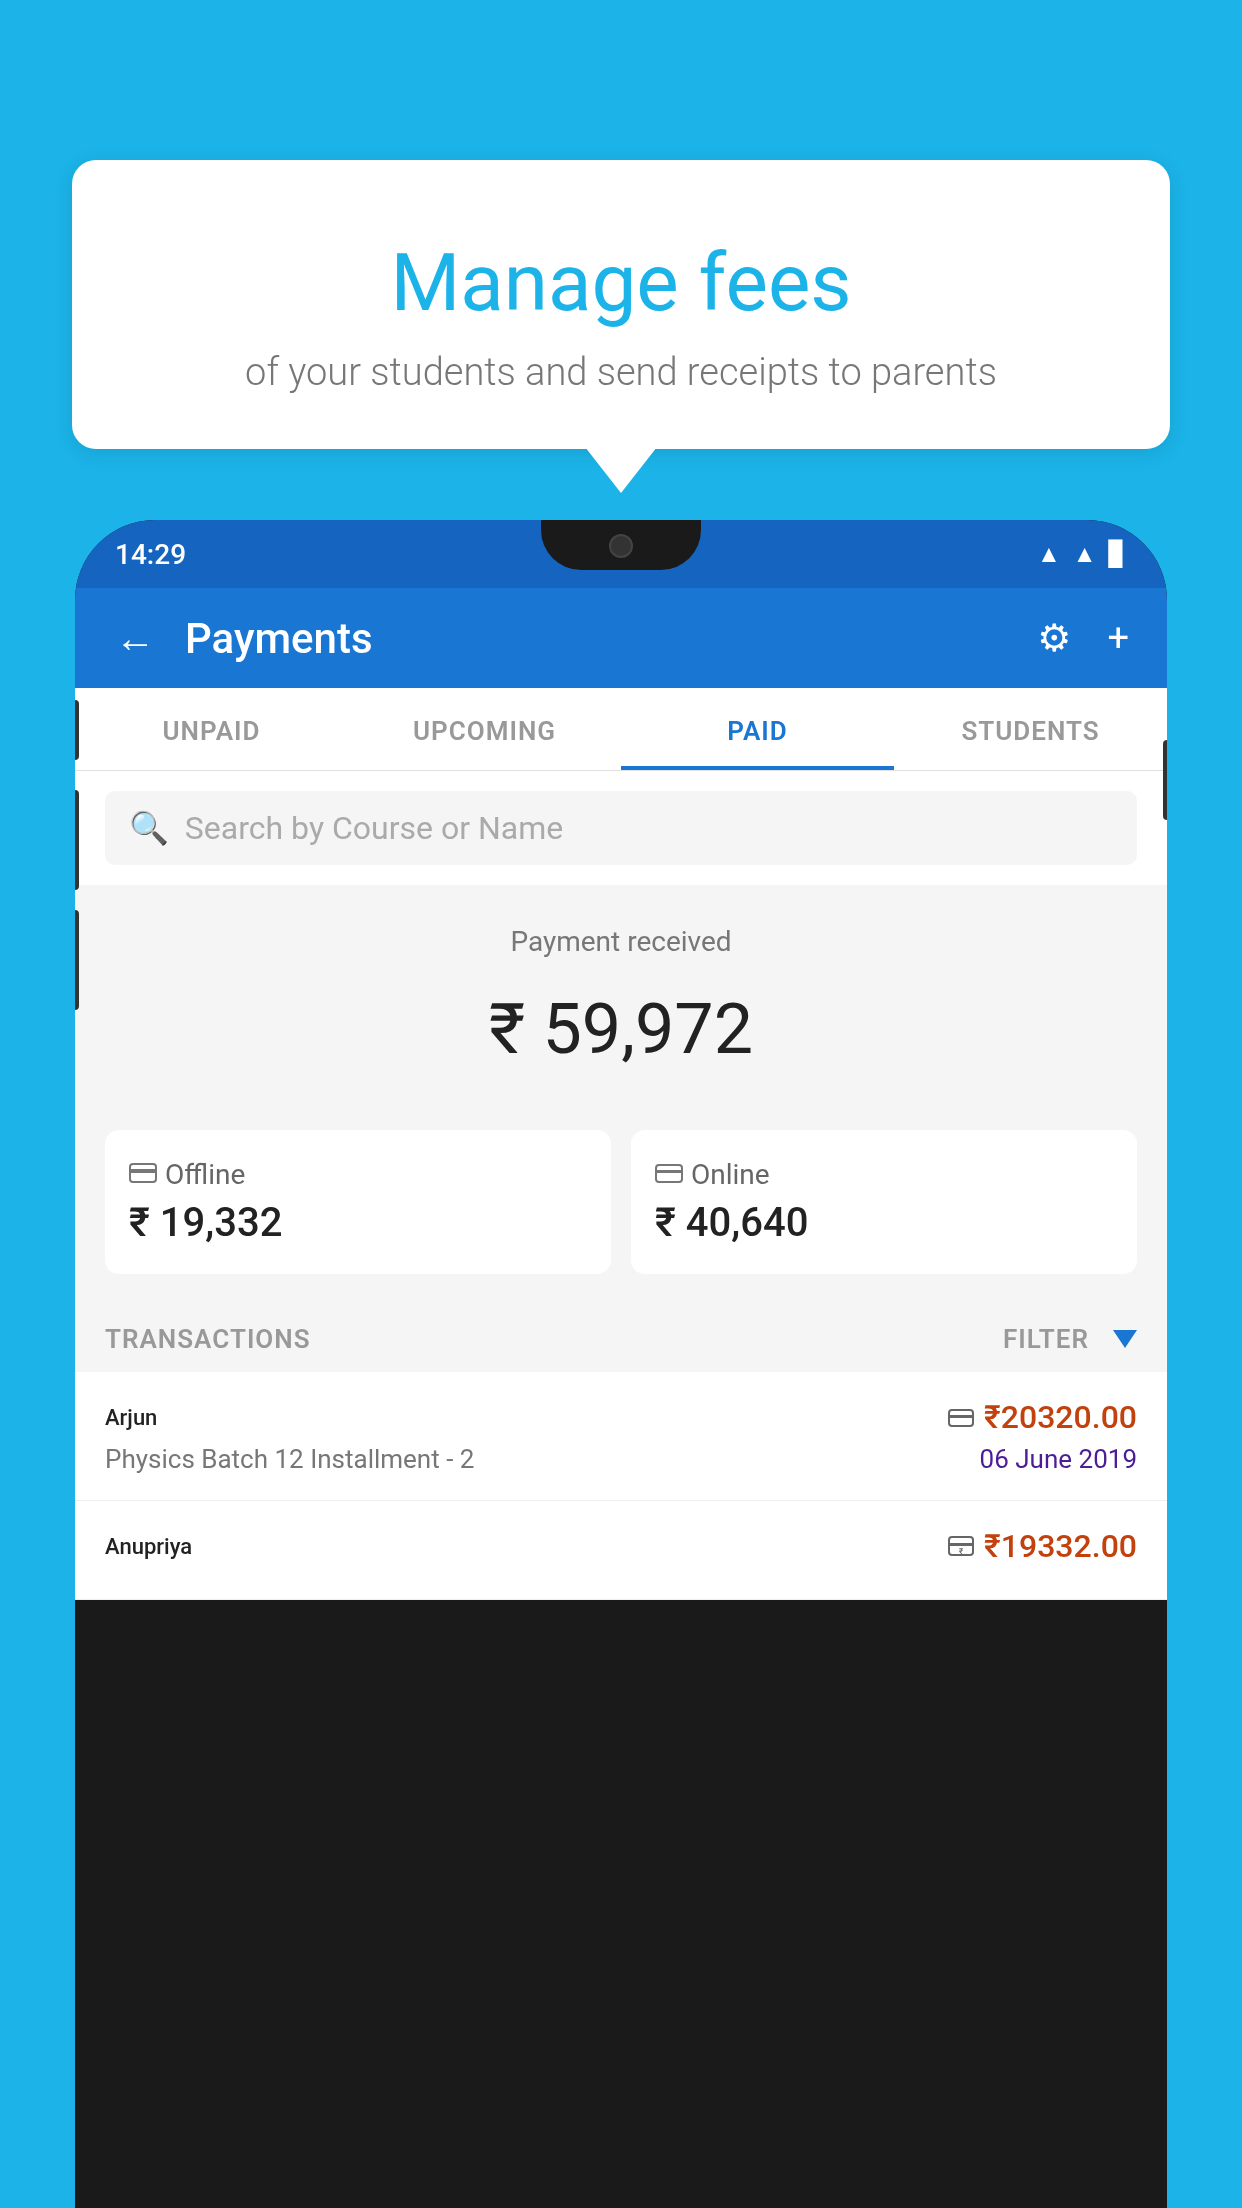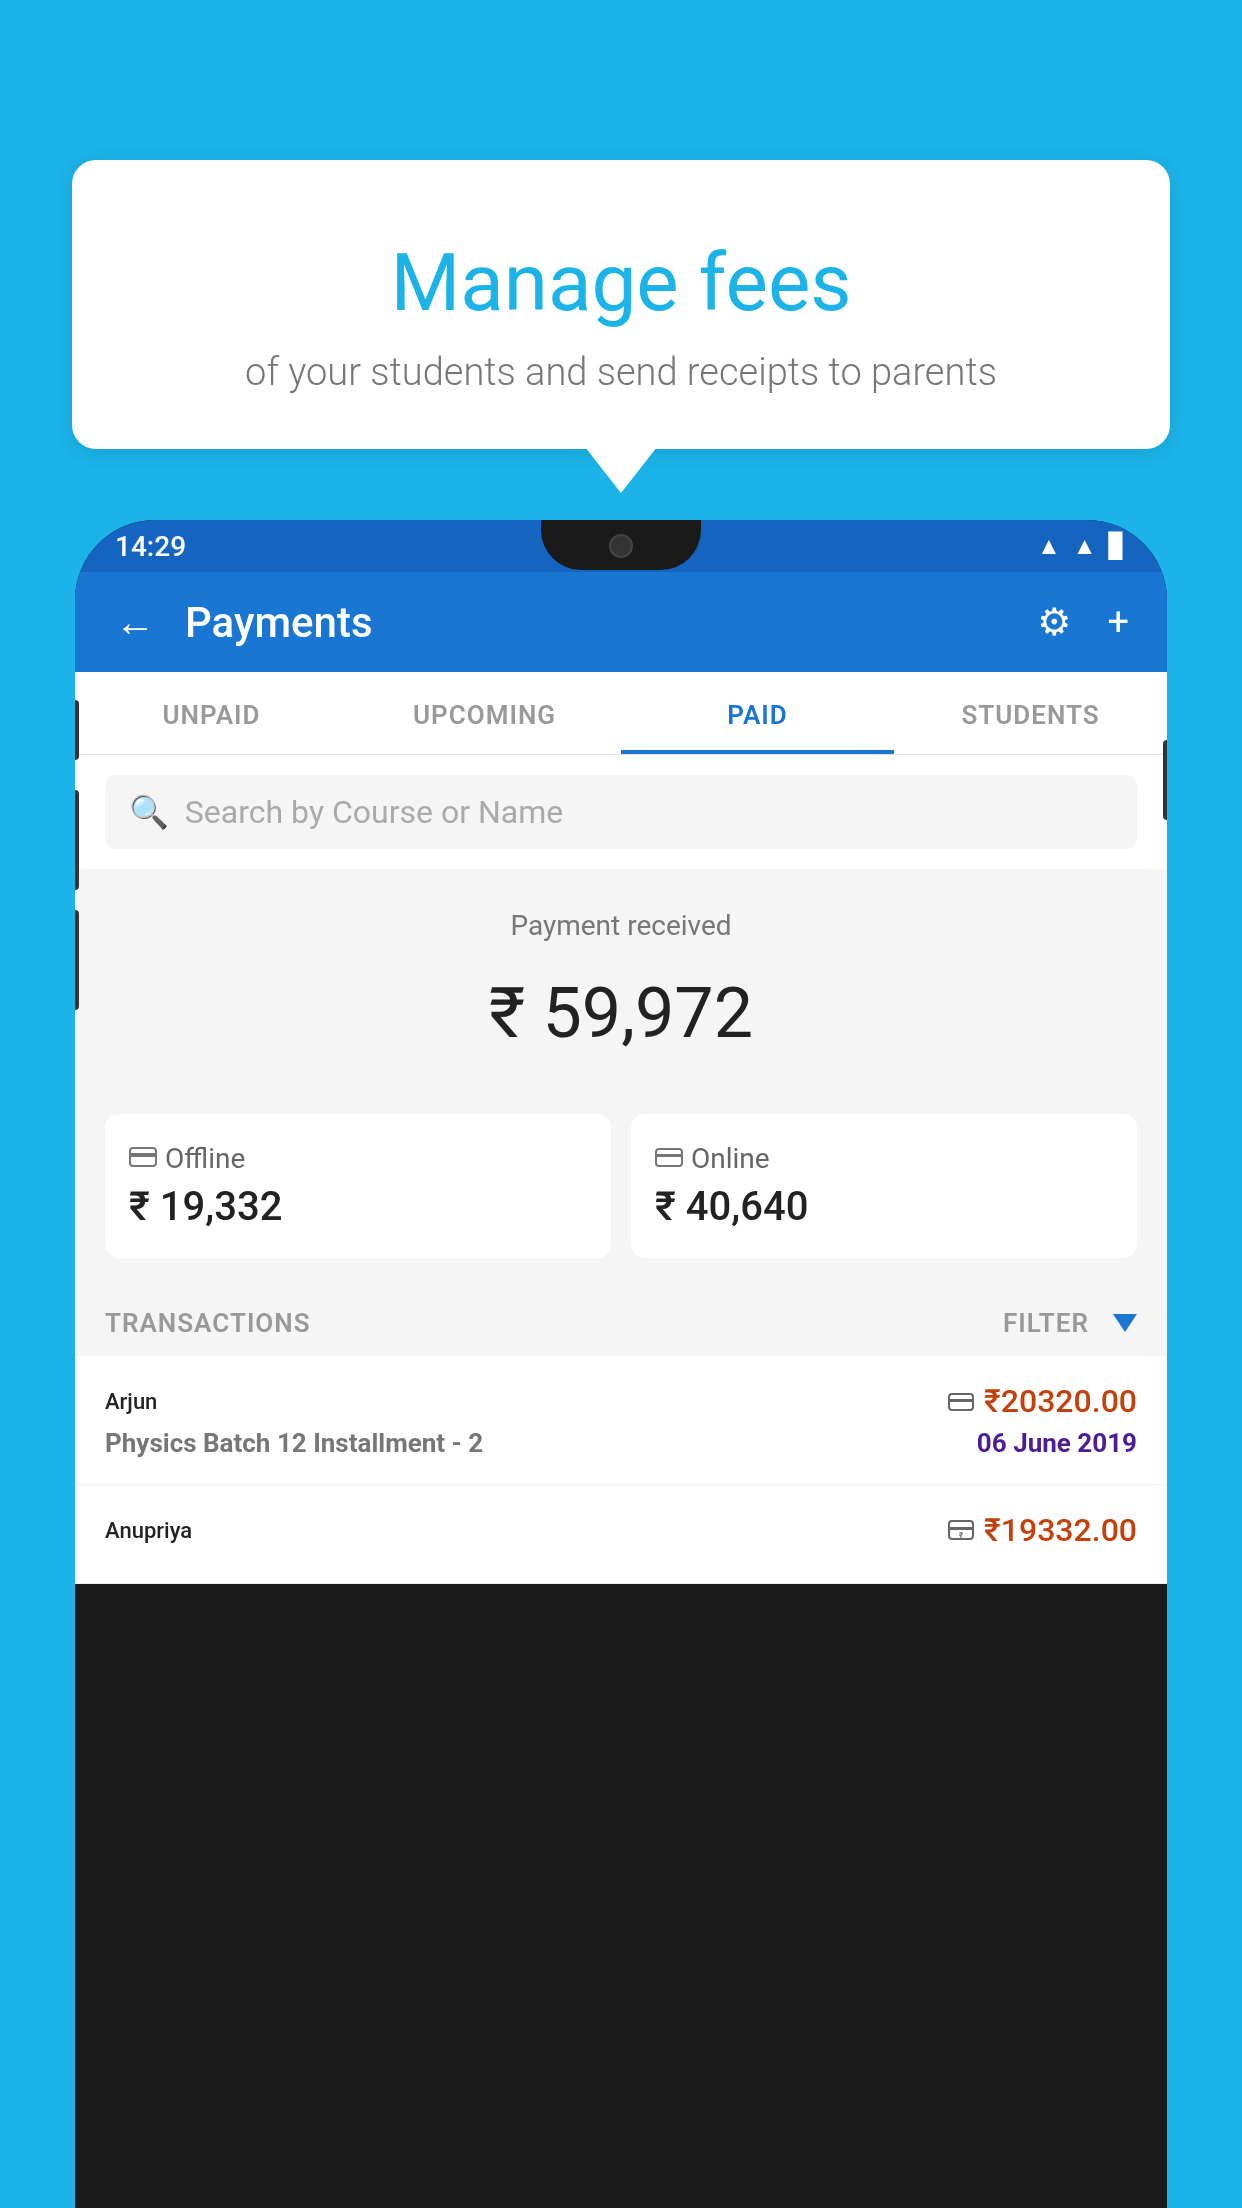--- a/index.html
+++ b/index.html
@@ -60,21 +60,21 @@
       bottom: 0;
       background: #1a1a1a;
       border-radius: 80px 80px 0 0;
       padding: 0;
       overflow: hidden;
     }
 
     
     .phone-status-bar {
       background: #1565c0;
-      height: 52px;
+      height: 68px;
       display: flex;
       align-items: center;
       justify-content: space-between;
       padding: 0 40px;
       position: relative;
     }
     .status-time {
       color: white;
       font-size: 28px;
       font-weight: 500;
@@ -302,21 +302,20 @@
       font-weight: 500;
       color: #c2410c;
       display: flex;
       align-items: center;
       gap: 10px;
     }
     .transaction-row-bottom {
       display: flex;
       justify-content: space-between;
       align-items: center;
-      font-weight: bold;
     }
     .transaction-course {
       font-size: 26px;
       color: #777;
     }
     .transaction-date {
       font-size: 26px;
       color: #4c1d95;
     }
 

